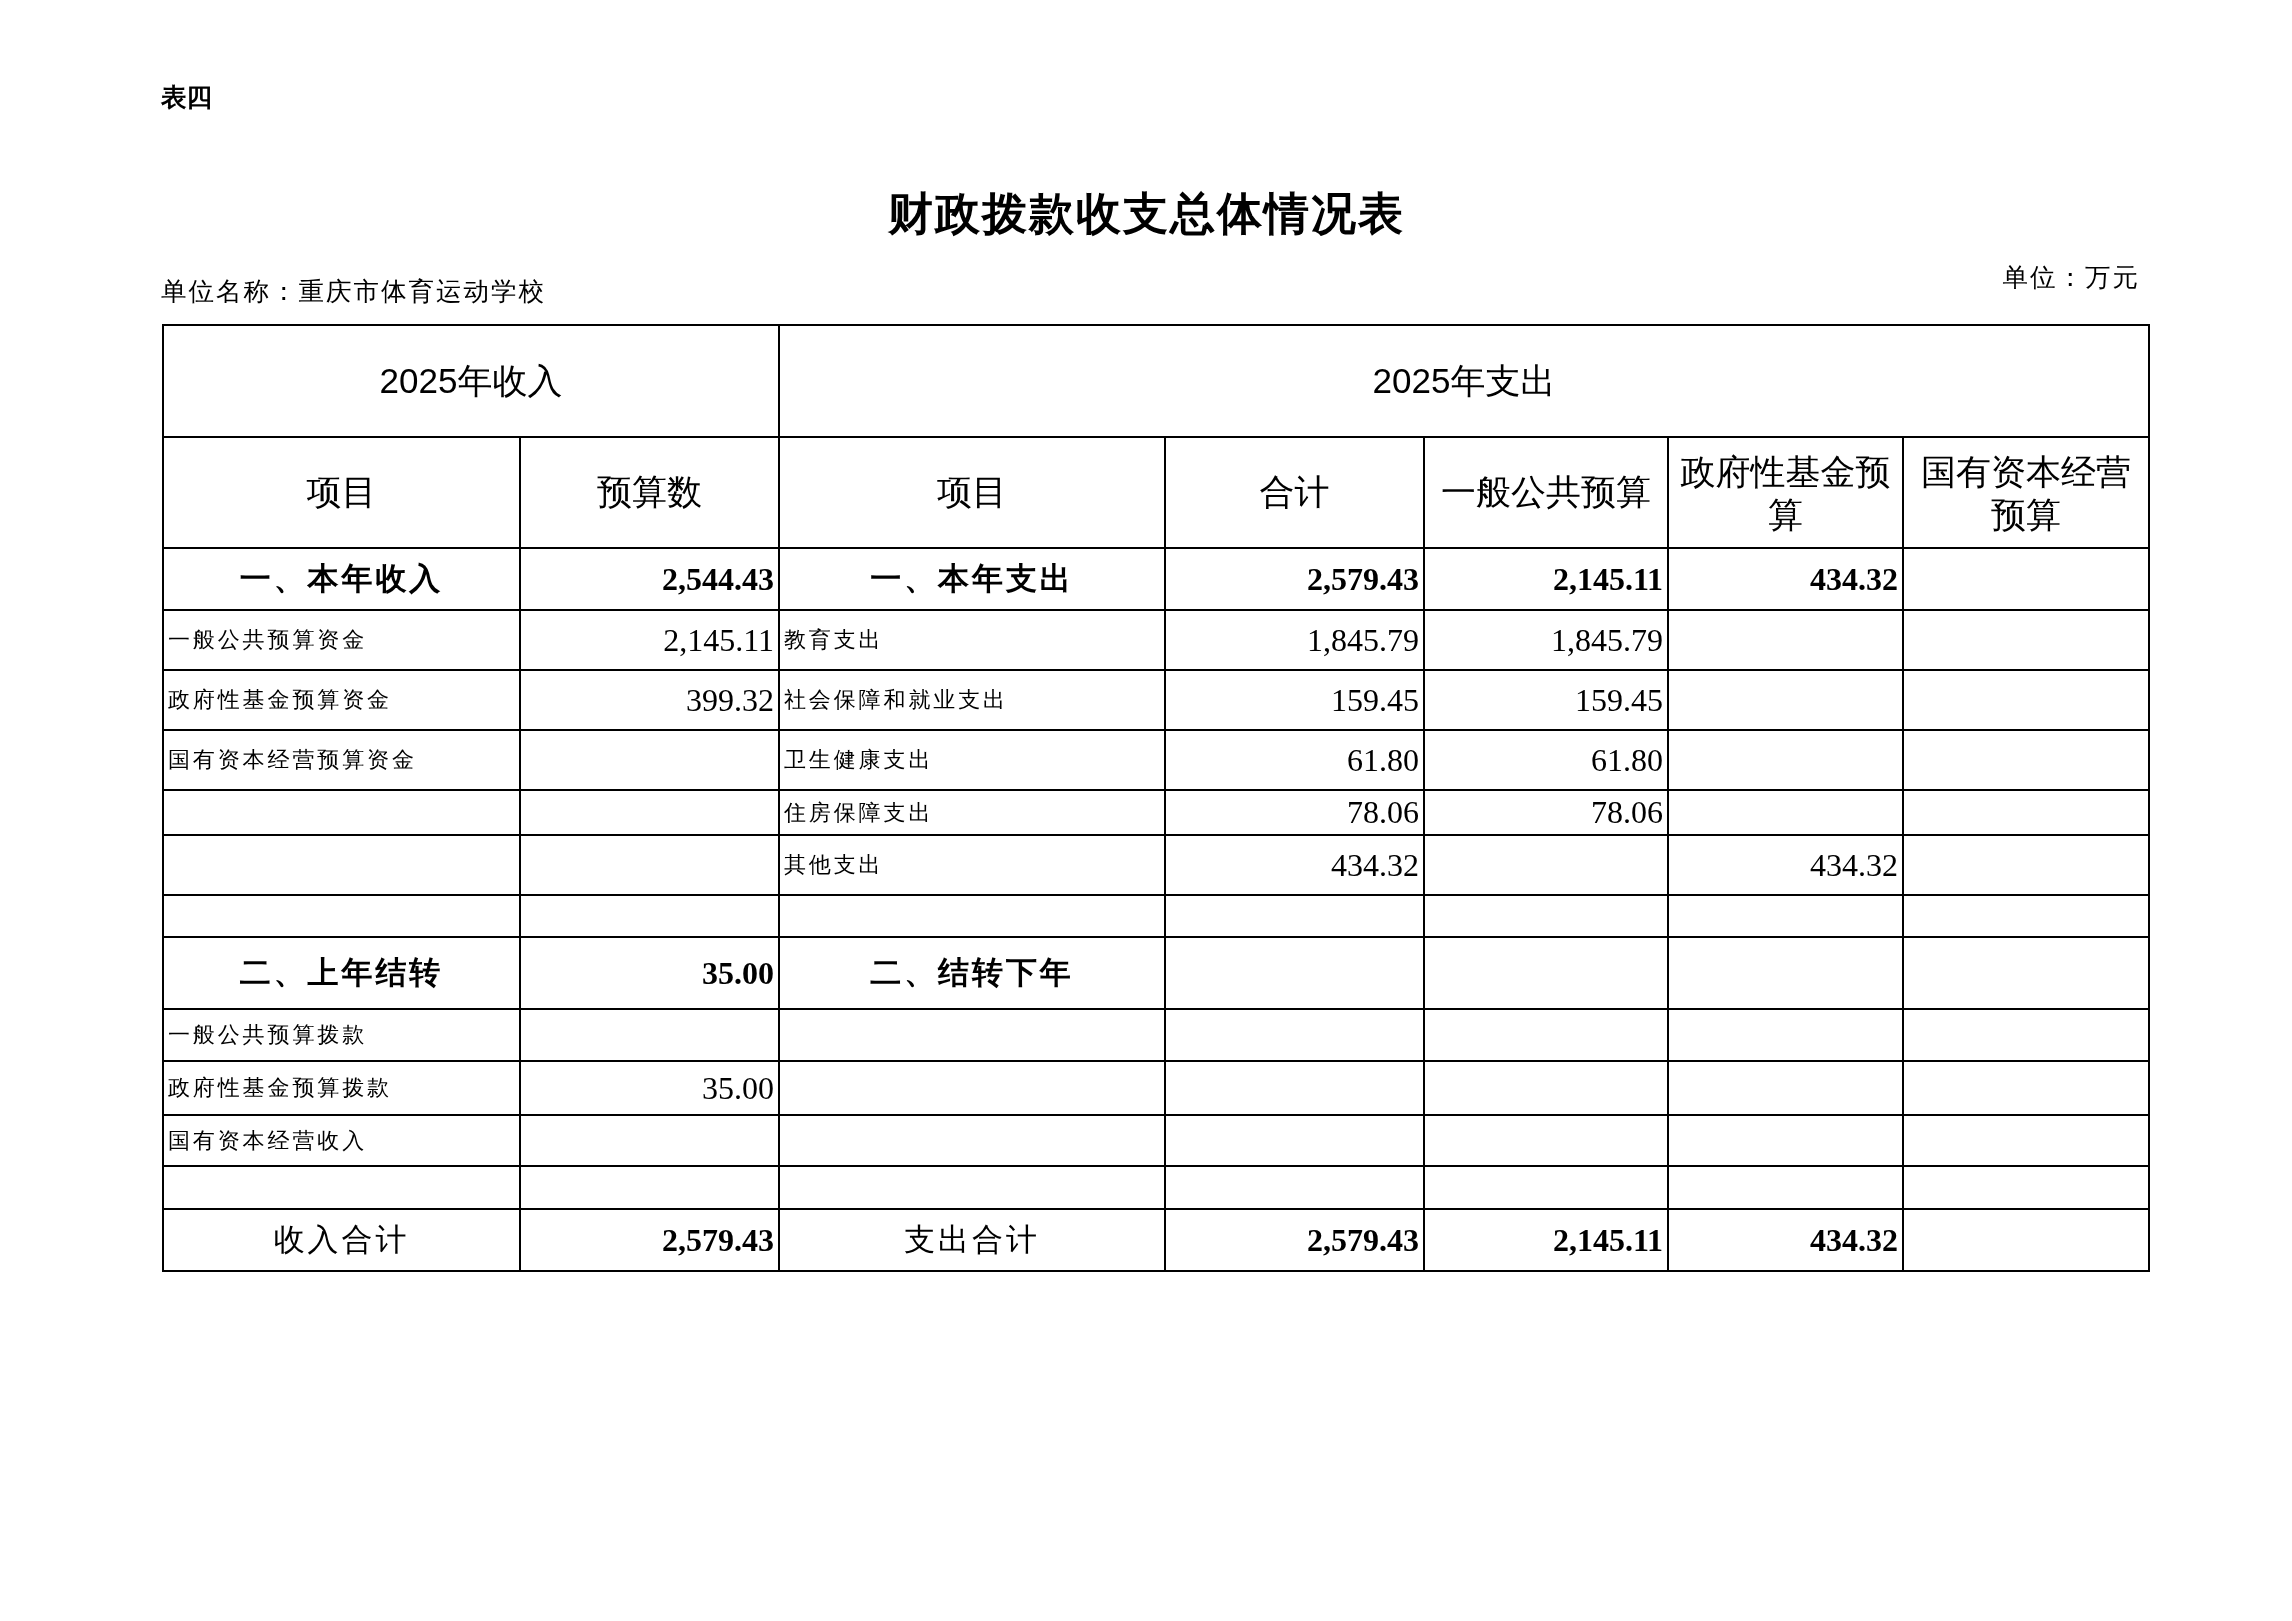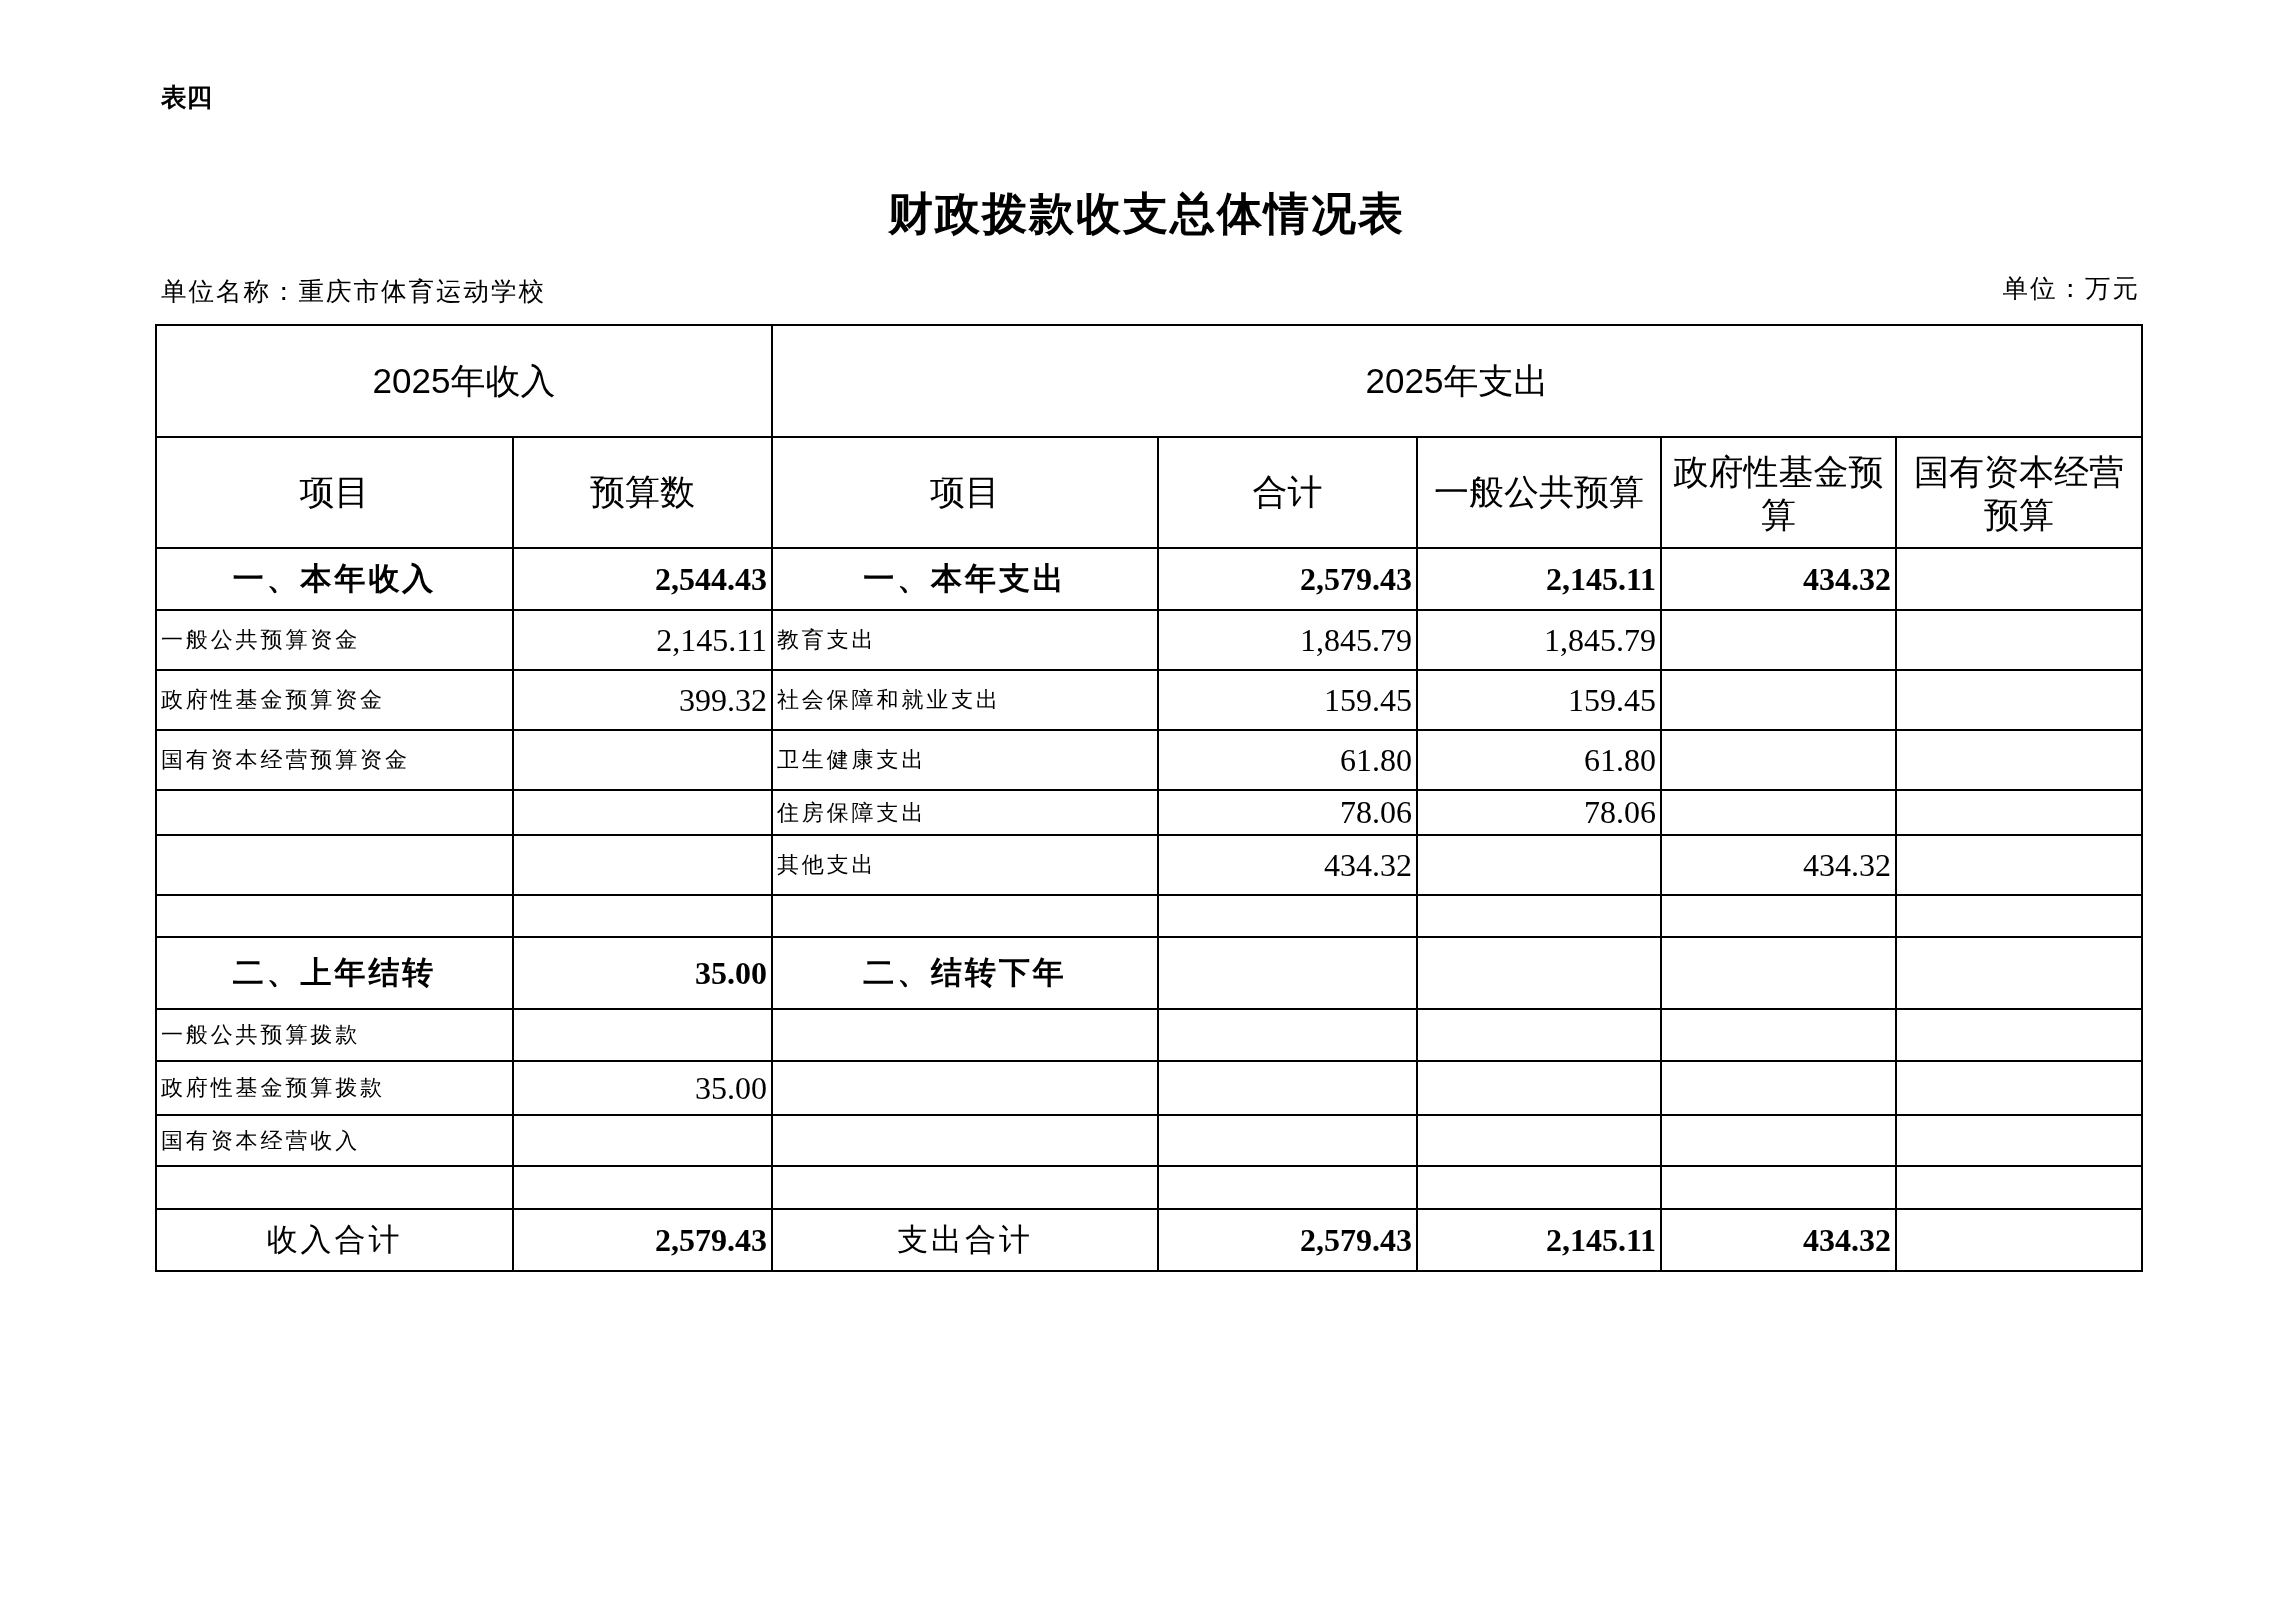--- a/index.html
+++ b/index.html
@@ -2,22 +2,22 @@
 <html><head>
 <meta charset="utf-8">
 <style>
   html, body { margin:0; padding:0; background:#ffffff; }
   body { width:2293px; height:1621px; position:relative; overflow:hidden;
          font-family: "Liberation Serif", "DejaVu Serif", serif; color:#000; }
   .abs { position:absolute; }
   #table-label { left:161px; top:80px; font-family:"Liberation Sans","DejaVu Sans",sans-serif; font-weight:bold; font-size:25.5px; }
   #page-title { left:0; width:2293px; top:184px; text-align:center; font-size:45px; font-weight:bold; letter-spacing:2px; }
   #unit-name { left:161px; top:274px; font-size:25.5px; letter-spacing:2px; }
-  #unit-measure { right:153px; top:271px; font-size:25.5px; letter-spacing:2px; }
-  table.fin { position:absolute; left:155px; top:324px; width:1986px; border-collapse:collapse; table-layout:fixed; }
+  #unit-measure { right:153px; top:260px; font-size:25.5px; letter-spacing:2px; }
+  table.fin { position:absolute; left:162px; top:324px; width:1986px; border-collapse:collapse; table-layout:fixed; }
   table.fin td { border:2.9px solid #000; padding:0 3.9px; overflow:hidden; white-space:nowrap; }
   .hdr { font-family:"Liberation Sans","DejaVu Sans",sans-serif; font-size:35px; text-align:center; }
   .hdr2 { font-family:"Liberation Sans","DejaVu Sans",sans-serif; font-size:35px; text-align:center; line-height:43px; white-space:normal !important; }
   .sec { text-align:center; font-size:31px; font-weight:bold; letter-spacing:2.9px; }
   .lbl { text-align:left; font-size:22px; letter-spacing:2.9px; }
   .num { text-align:right; font-size:32px; }
   .num.b { font-weight:bold; }
   .tot { text-align:center; font-size:31px; letter-spacing:2.9px; }
 </style>
 </head>

